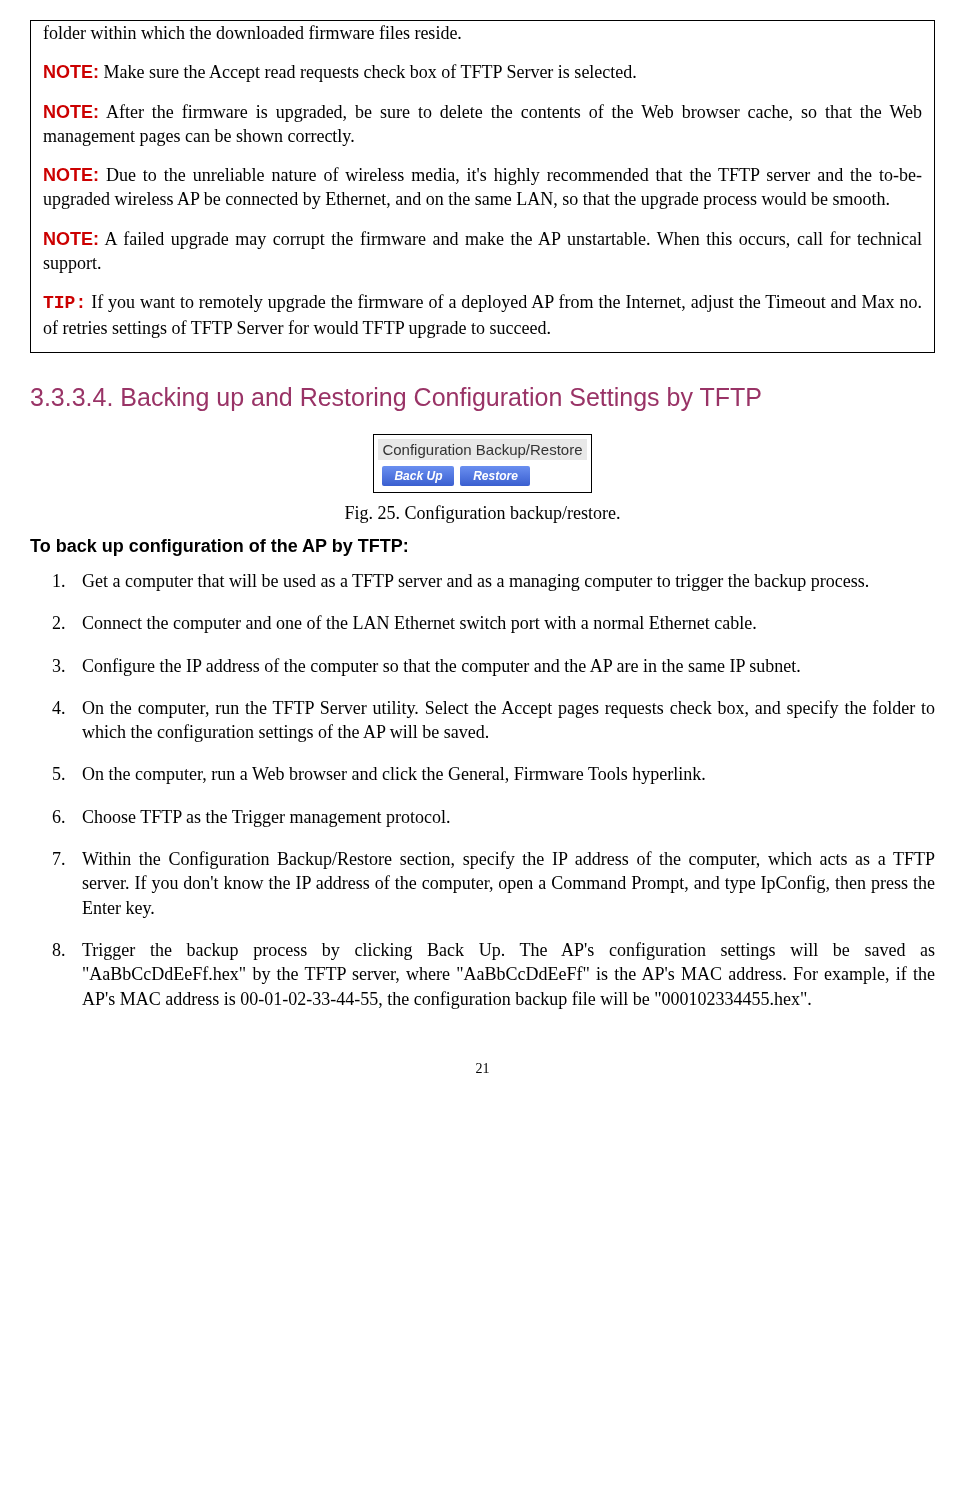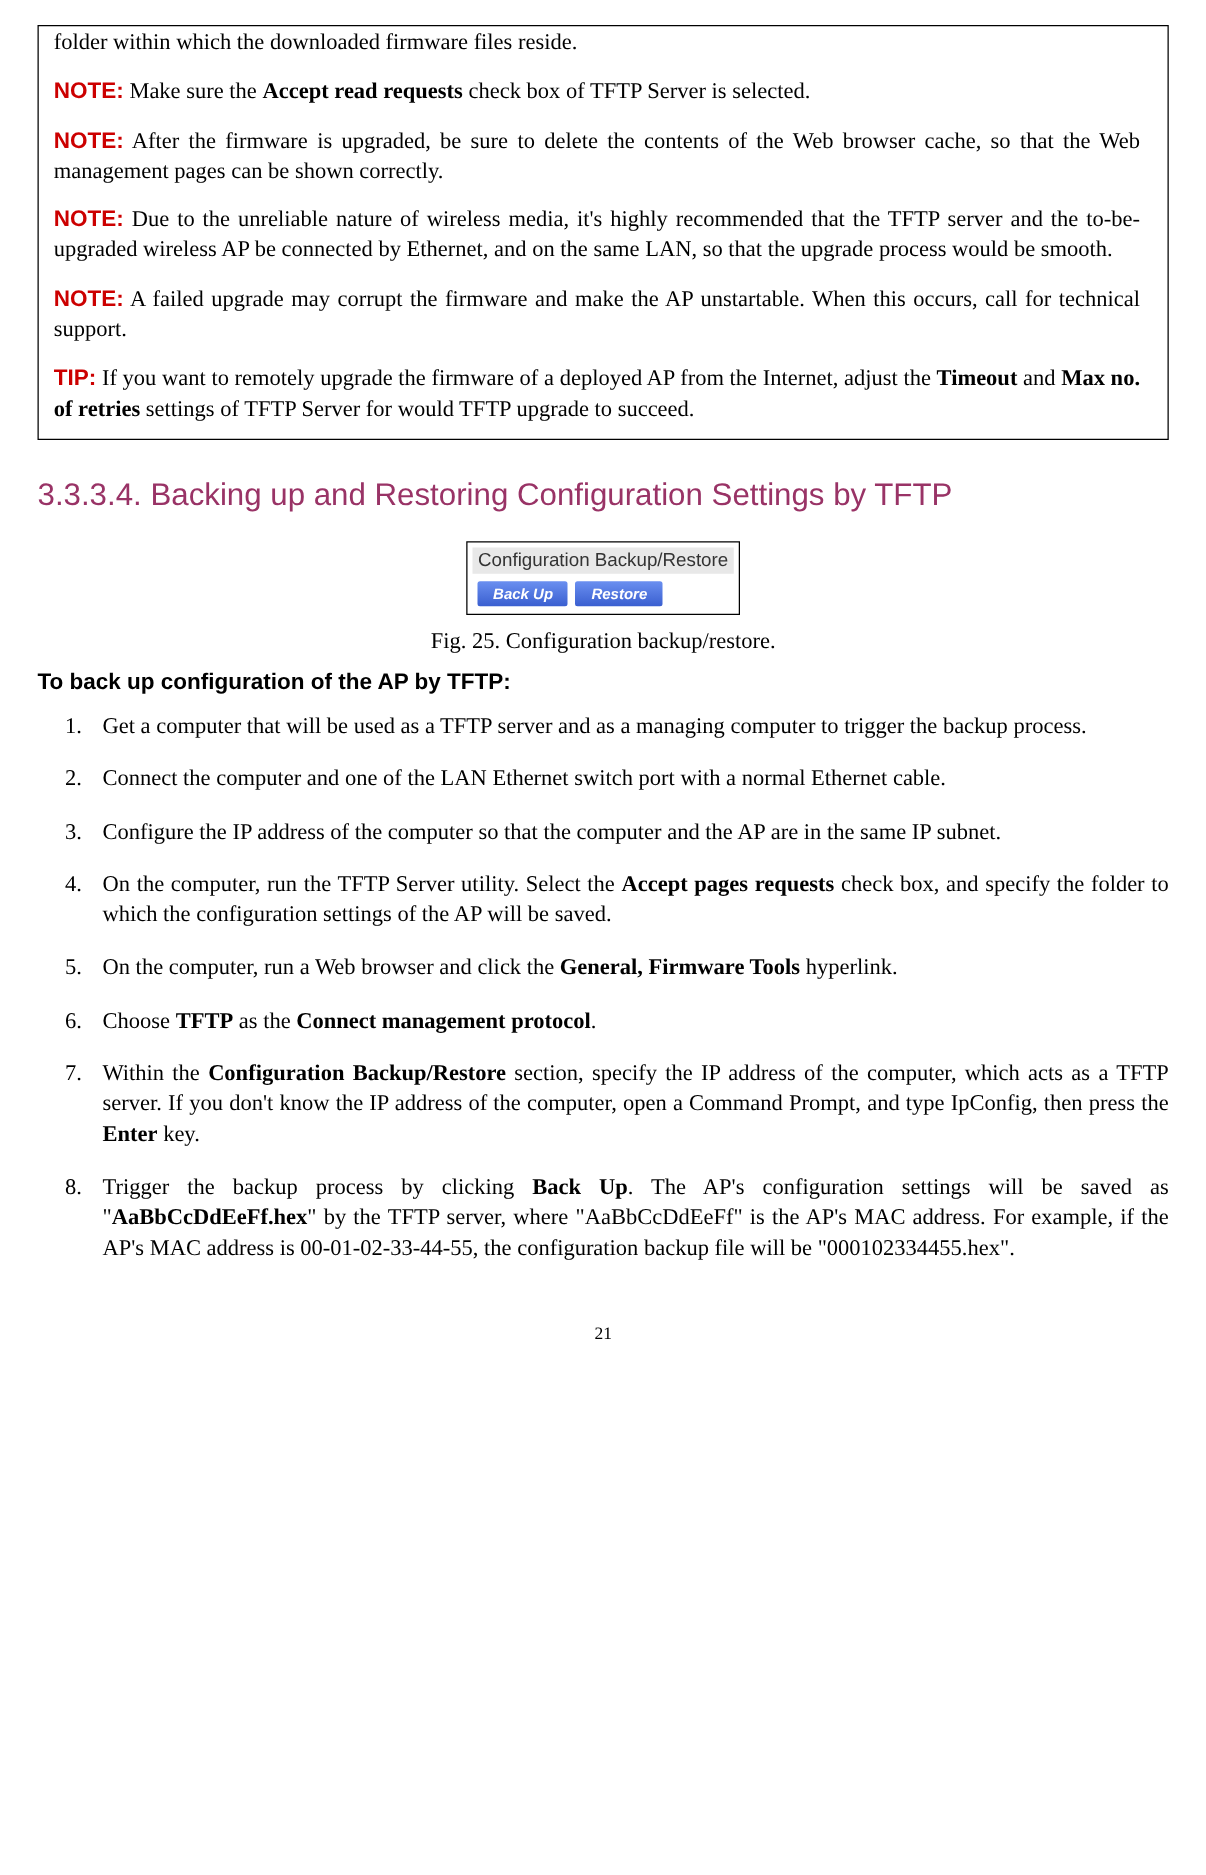--- a/index.html
+++ b/index.html
@@ -10,36 +10,36 @@
     body {
       font-family: 'Times New Roman', Times, serif;
       font-size: 18px;
       color: #000;
       background: #fff;
       padding: 20px 30px;
       width: 965px;
     }
     .boxed {
       border: 1px solid #000;
-      padding: 0 22px 12px 12px;
+      padding: 0 12px 12px 12px;
       margin-bottom: 30px;
     }
     .para {
       margin-top: 15px;
       text-align: justify;
       line-height: 1.35;
     }
     .note-label {
       font-family: Arial, Helvetica, sans-serif;
       font-weight: bold;
       color: #cc0000;
       margin-top: 16px;
     }
     .tip-label {
-      font-family: Liberation Sans, sans-serif;
+      font-family: Liberation Mono, monospace;
       font-weight: bold;
       color: #cc0000;
     }
     .section-heading {
       font-family: Arial, Helvetica, sans-serif;
       font-size: 25px;
       font-weight: normal;
       color: #993366;
       margin: 25px 0 22px 0;
     }
@@ -93,21 +93,21 @@
       list-style-position: outside;
       padding-left: 40px;
     }
     ol.steps li {
       padding-left: 12px;
       margin-bottom: 18px;
       text-align: justify;
       line-height: 1.35;
     }
     .b {
-      font-weight: bold;
+      font-weight: normal;
     }
     .page-num {
       text-align: center;
       font-size: 14px;
       margin-top: 50px;
     }
   </style>
 </head>
 <body>
 
@@ -156,21 +156,21 @@
   <li>Get a computer that will be used as a TFTP server and as a managing computer to trigger the backup process.</li>
   <li>Connect the computer and one of the LAN Ethernet switch port with a normal Ethernet cable.</li>
   <li>Configure the IP address of the computer so that the computer and the AP are in the same IP subnet.</li>
   <li>
     <span>On the computer, run the TFTP Server utility. Select the </span><span class="b">Accept pages requests</span><span> check box, and specify the folder to which the configuration settings of the AP will be saved.</span>
   </li>
   <li>
     <span>On the computer, run a Web browser and click the </span><span class="b">General, Firmware Tools</span><span> hyperlink.</span>
   </li>
   <li>
-    <span>Choose </span><span class="b">TFTP</span><span> as the </span><span class="b">Connect management protocol</span><span>.</span>
+    <span>Choose </span><span class="b">TFTP</span><span> as the </span><span class="b">Trigger management protocol</span><span>.</span>
   </li>
   <li>
     <span>Within the </span><span class="b">Configuration Backup/Restore</span><span> section, specify the IP address of the computer, which acts as a TFTP server. If you don't know the IP address of the computer, open a Command Prompt, and type IpConfig, then press the </span><span class="b">Enter</span><span> key.</span>
   </li>
   <li>
     <span>Trigger the backup process by clicking </span><span class="b">Back Up</span><span>. The AP's configuration settings will be saved as "</span><span class="b">AaBbCcDdEeFf.hex</span><span>" by the TFTP server, where "AaBbCcDdEeFf" is the AP's MAC address. For example, if the AP's MAC address is 00-01-02-33-44-55, the configuration backup file will be "000102334455.hex".</span>
   </li>
 </ol>
 
 <p class="page-num">21</p>

